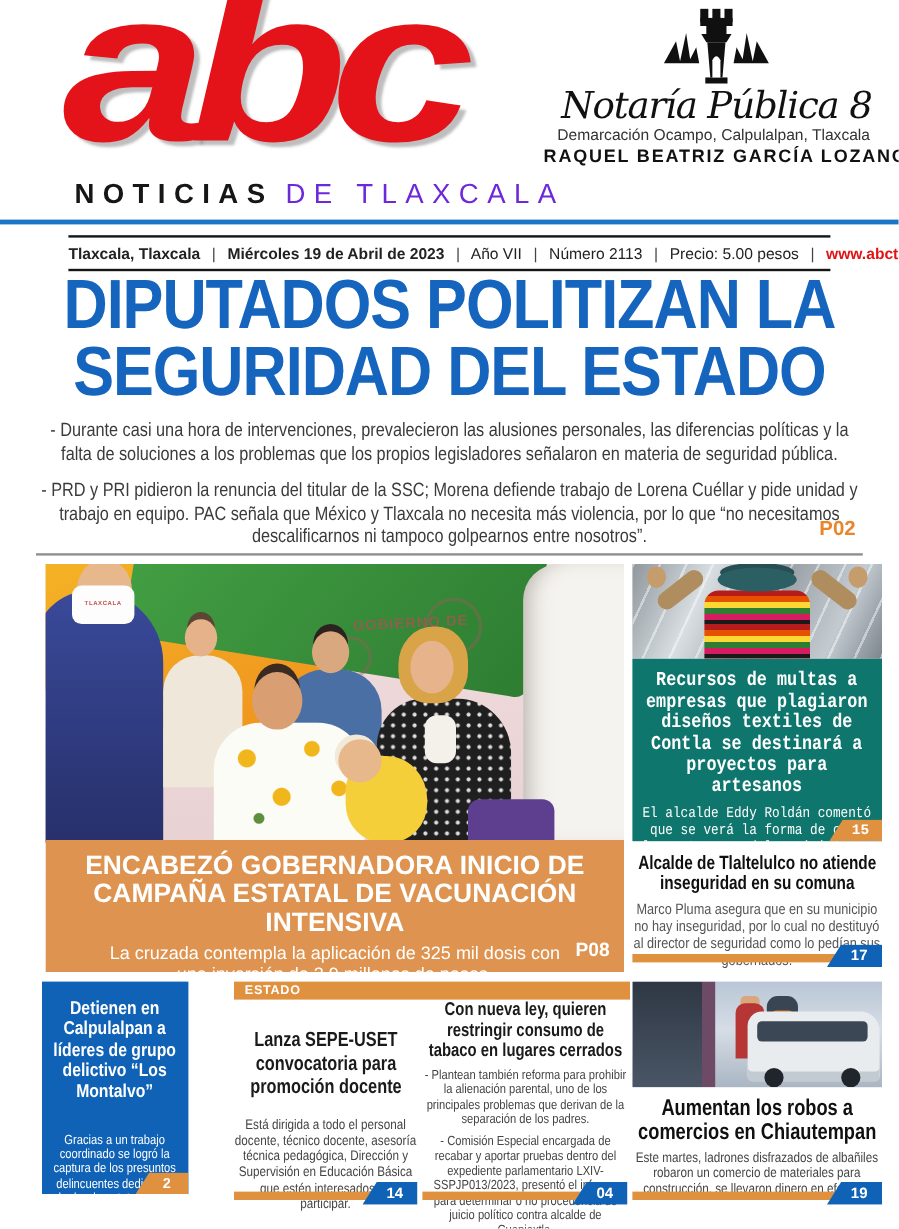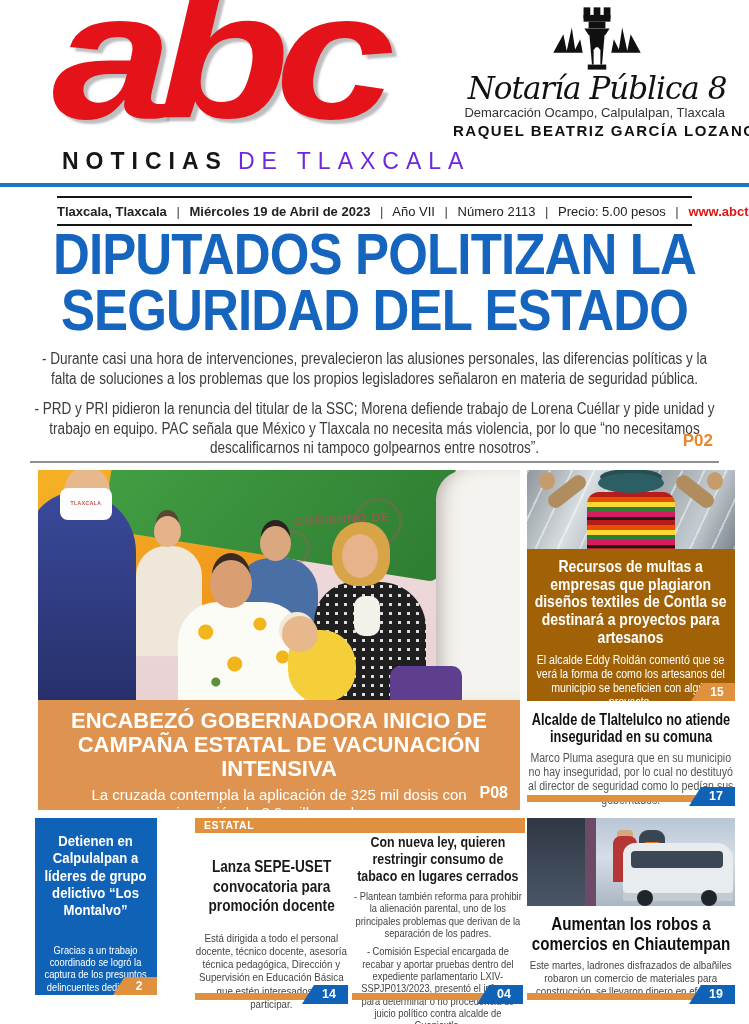--- a/index.html
+++ b/index.html
@@ -109,22 +109,22 @@
   .hat{position:absolute;left:50%;top:3px;width:66px;height:20px;margin-left:-33px;border-radius:50%;
        background:#2c5f63;box-shadow:0 -6px 0 -2px #274e52;}
   .serape{position:absolute;left:50%;top:22px;width:88px;height:57px;margin-left:-44px;
           border-radius:12px 12px 0 0;
           background:repeating-linear-gradient(180deg,#b71c1c 0 5px,#e65100 5px 10px,#fdd835 10px 15px,#2e7d32 15px 20px,#d81b60 20px 25px,#1a1a1a 25px 28px);}
   .armL,.armR{position:absolute;top:14px;width:44px;height:15px;background:#b08d5f;border-radius:8px;}
   .armL{left:18px;transform:rotate(-38deg);} .armR{right:18px;transform:rotate(38deg);}
   .handL,.handR{position:absolute;top:2px;width:16px;height:18px;background:#c59c6c;border-radius:50%;}
   .handL{left:12px;} .handR{right:12px;}
 
-  .card-rt{position:absolute;top:549px;left:527px;width:208px;height:152px;background:#a16207;
-           color:#fff;padding:9px 6px 0;box-sizing:border-box;text-align:center;}
+  .card-rt{position:absolute;top:549px;left:527px;width:208px;height:152px;background:#0f766e;
+           color:#fff;padding:9px 6px 0;box-sizing:border-box;text-align:center;font-family:Liberation Mono, monospace;}
   .card-rt h2{margin:0;font-size:16.5px;line-height:1.07;font-weight:bold;}
   .card-rt p{margin:7px 0 0;font-size:12.5px;line-height:1.12;}
   .tab-orange{position:absolute;right:0;bottom:0;width:44px;height:18px;background:#E0913F;
               clip-path:polygon(26% 0,100% 0,100% 100%,0 100%);color:#fff;font-weight:bold;
               font-size:12px;line-height:18px;text-align:center;padding-left:8px;box-sizing:border-box;}
 
   .card-rm{position:absolute;top:711px;left:527px;width:208px;height:96px;text-align:center;}
   .card-rm h2{margin:0;font-size:16px;line-height:1.08;font-weight:bold;color:#101010;}
   .card-rm p{margin:5px 0 0;font-size:12.5px;line-height:1.12;color:#555;}
 
@@ -297,21 +297,21 @@
   <div class="card-b1">
     <h2>
         <span class="cond85">Detienen en Calpulalpan a líderes de grupo delictivo “Los Montalvo”</span>
       </h2>
     <p>
         <span class="cond85">Gracias a un trabajo coordinado se logró la captura de los presuntos delincuentes dedicados al robo de autotransporte y gas LP.</span>
       </p>
     <div class="tab-orange">2</div>
   </div>
 
-  <div class="locales-bar">ESTATAL</div>
+  <div class="locales-bar">ESTADO</div>
 
   <div class="card-b2">
     <h2>
         <span class="cond80">Lanza SEPE-USET convocatoria para promoción docente</span>
       </h2>
     <p>
         <span class="cond85">Está dirigida a todo el personal docente, técnico docente, asesoría técnica pedagógica, Dirección y Supervisión en Educación Básica que estén interesados en participar.</span>
       </p>
     <div class="ruletab">
       <div class="bar"></div>

